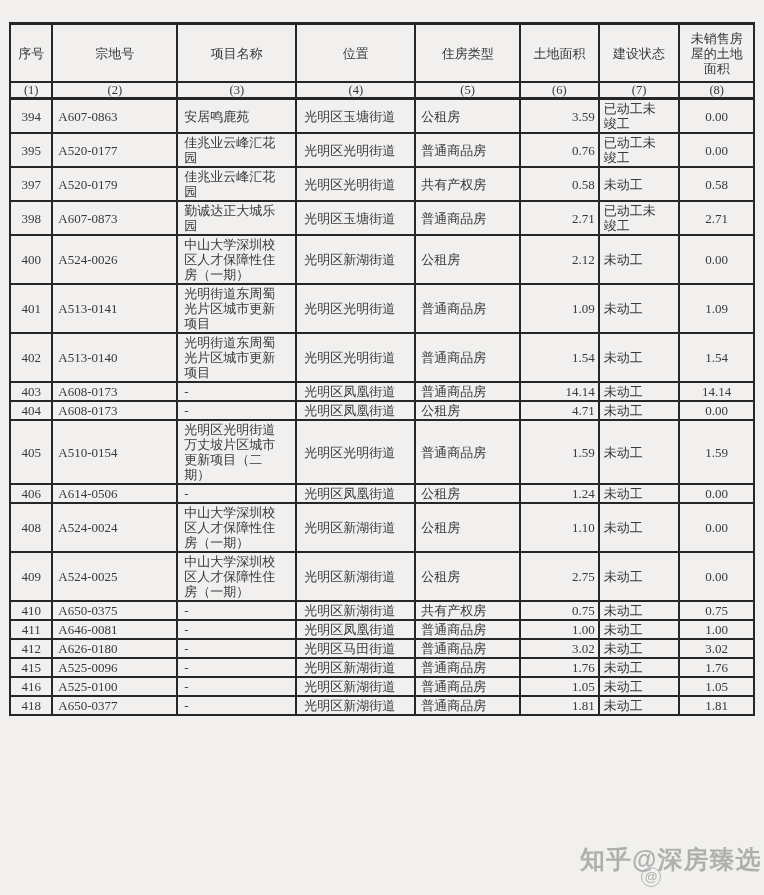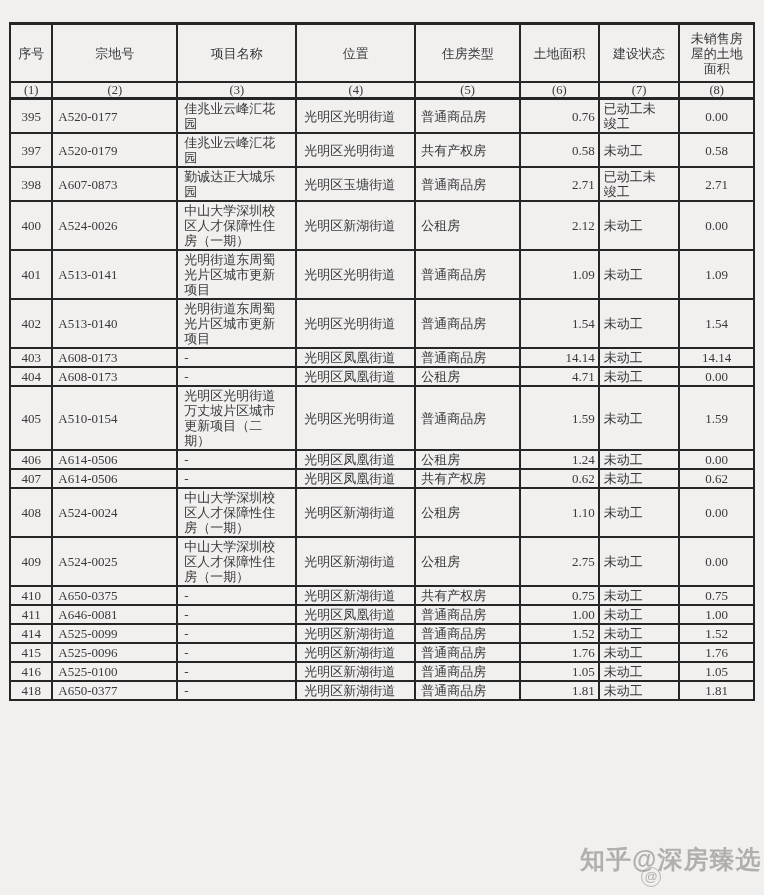--- a/index.html
+++ b/index.html
@@ -115,20 +115,30 @@
       <tr class="idx-row">
           <td>(1)</td>
           <td>(2)</td>
           <td>(3)</td>
           <td>(4)</td>
           <td>(5)</td>
           <td>(6)</td>
           <td>(7)</td>
           <td>(8)</td>
         </tr>
+    <tr>
+          <td class="c0">394</td>
+          <td class="c1">A607-0863</td>
+          <td class="c2">安居鸣鹿苑</td>
+          <td class="c3">光明区玉塘街道</td>
+          <td class="c4">公租房</td>
+          <td class="c5">3.59</td>
+          <td class="c6">已动工未竣工</td>
+          <td class="c7">0.00</td>
+        </tr>
         <tr>
           <td class="c0">395</td>
           <td class="c1">A520-0177</td>
           <td class="c2">佳兆业云峰汇花园</td>
           <td class="c3">光明区光明街道</td>
           <td class="c4">普通商品房</td>
           <td class="c5">0.76</td>
           <td class="c6">已动工未竣工</td>
           <td class="c7">0.00</td>
         </tr>
@@ -216,30 +226,20 @@
           <td class="c0">406</td>
           <td class="c1">A614-0506</td>
           <td class="c2">-</td>
           <td class="c3">光明区凤凰街道</td>
           <td class="c4">公租房</td>
           <td class="c5">1.24</td>
           <td class="c6">未动工</td>
           <td class="c7">0.00</td>
         </tr>
         <tr>
-          <td class="c0">407</td>
-          <td class="c1">A614-0506</td>
-          <td class="c2">-</td>
-          <td class="c3">光明区凤凰街道</td>
-          <td class="c4">共有产权房</td>
-          <td class="c5">0.62</td>
-          <td class="c6">未动工</td>
-          <td class="c7">0.62</td>
-        </tr>
-        <tr>
           <td class="c0">408</td>
           <td class="c1">A524-0024</td>
           <td class="c2">中山大学深圳校区人才保障性住房（一期）</td>
           <td class="c3">光明区新湖街道</td>
           <td class="c4">公租房</td>
           <td class="c5">1.10</td>
           <td class="c6">未动工</td>
           <td class="c7">0.00</td>
         </tr>
         <tr>
@@ -266,28 +266,28 @@
           <td class="c0">411</td>
           <td class="c1">A646-0081</td>
           <td class="c2">-</td>
           <td class="c3">光明区凤凰街道</td>
           <td class="c4">普通商品房</td>
           <td class="c5">1.00</td>
           <td class="c6">未动工</td>
           <td class="c7">1.00</td>
         </tr>
         <tr>
-          <td class="c0">414</td>
-          <td class="c1">A525-0099</td>
-          <td class="c2">-</td>
-          <td class="c3">光明区新湖街道</td>
-          <td class="c4">普通商品房</td>
-          <td class="c5">1.52</td>
-          <td class="c6">未动工</td>
-          <td class="c7">1.52</td>
+          <td class="c0">412</td>
+          <td class="c1">A626-0180</td>
+          <td class="c2">-</td>
+          <td class="c3">光明区马田街道</td>
+          <td class="c4">普通商品房</td>
+          <td class="c5">3.02</td>
+          <td class="c6">未动工</td>
+          <td class="c7">3.02</td>
         </tr>
         <tr>
           <td class="c0">415</td>
           <td class="c1">A525-0096</td>
           <td class="c2">-</td>
           <td class="c3">光明区新湖街道</td>
           <td class="c4">普通商品房</td>
           <td class="c5">1.76</td>
           <td class="c6">未动工</td>
           <td class="c7">1.76</td>

